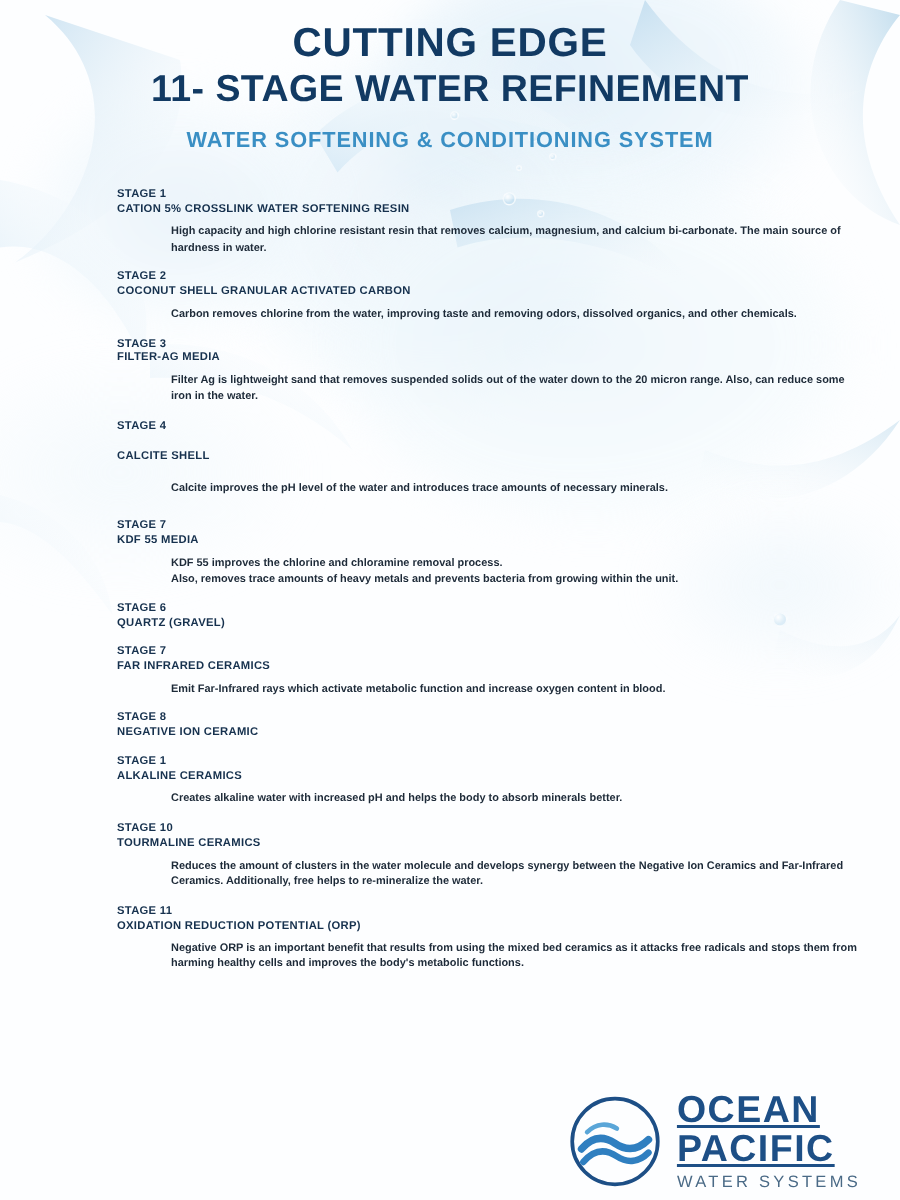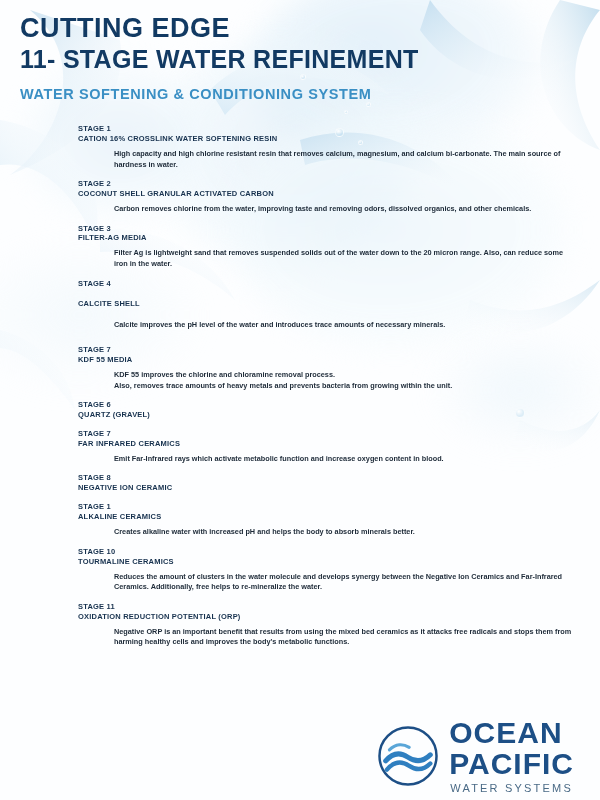--- a/index.html
+++ b/index.html
@@ -41,21 +41,21 @@
   .bubble {
     position:absolute; border-radius:50%;
     background:radial-gradient(circle at 35% 30%, rgba(255,255,255,.95), rgba(190,221,240,.45) 60%, rgba(150,200,230,.25) 100%);
     border:1px solid rgba(255,255,255,.7);
   }
 
   
   .header {
     position:relative;
     padding:14px 20px 6px;
-    text-align:left;
+    text-align:center;
   }
   .title1 {
     font-size:27px; font-weight:bold; letter-spacing:.5px;
     color:#123a63; line-height:1.05;
   }
   .title2 {
     font-size:25px; font-weight:bold; letter-spacing:.3px;
     color:#123a63; line-height:1.15; margin-top:3px;
   }
   .subtitle {
@@ -89,21 +89,21 @@
     position:absolute; left:0; right:0; bottom:6px;
     display:flex; justify-content:flex-end; align-items:center;
     padding:0 26px;
   }
   .logo { display:flex; align-items:center; gap:10px; }
   .logo-mark {
     width:62px; height:62px; flex:0 0 auto;
   }
   .logo-text { line-height:1; }
   .logo-l1, .logo-l2 {
-    font-size:30px; font-weight:bold; color:#1d4f86; letter-spacing:1px;
+    font-size:25px; font-weight:bold; color:#1d4f86; letter-spacing:1px;text-decoration:underline;
   }
   .logo-l2 { margin-top:1px; }
   .logo-l3 {
     font-size:11px; color:#4a6a86; letter-spacing:2.2px; margin-top:4px;
     text-align:center;
   }
 </style>
 </head>
 <body>
 
@@ -156,21 +156,21 @@
   <div class="header">
     <div class="title1">CUTTING EDGE</div>
     <div class="title2">11- STAGE WATER REFINEMENT</div>
     <div class="subtitle">WATER SOFTENING &amp; CONDITIONING SYSTEM</div>
   </div>
 
   <div class="content">
 
     <div class="stage">
       <div class="stage-num">STAGE 1</div>
-      <div class="stage-name">CATION 16% CROSSLINK WATER SOFTENING RESIN</div>
+      <div class="stage-name">CATION 5% CROSSLINK WATER SOFTENING RESIN</div>
       <div class="stage-desc">High capacity and high chlorine resistant resin that removes calcium, magnesium, and calcium bi-carbonate. The main source of hardness in water.</div>
     </div>
 
     <div class="stage">
       <div class="stage-num">STAGE 2</div>
       <div class="stage-name">COCONUT SHELL GRANULAR ACTIVATED CARBON</div>
       <div class="stage-desc">Carbon removes chlorine from the water, improving taste and removing odors, dissolved organics, and other chemicals.</div>
     </div>
 
     <div class="stage">

